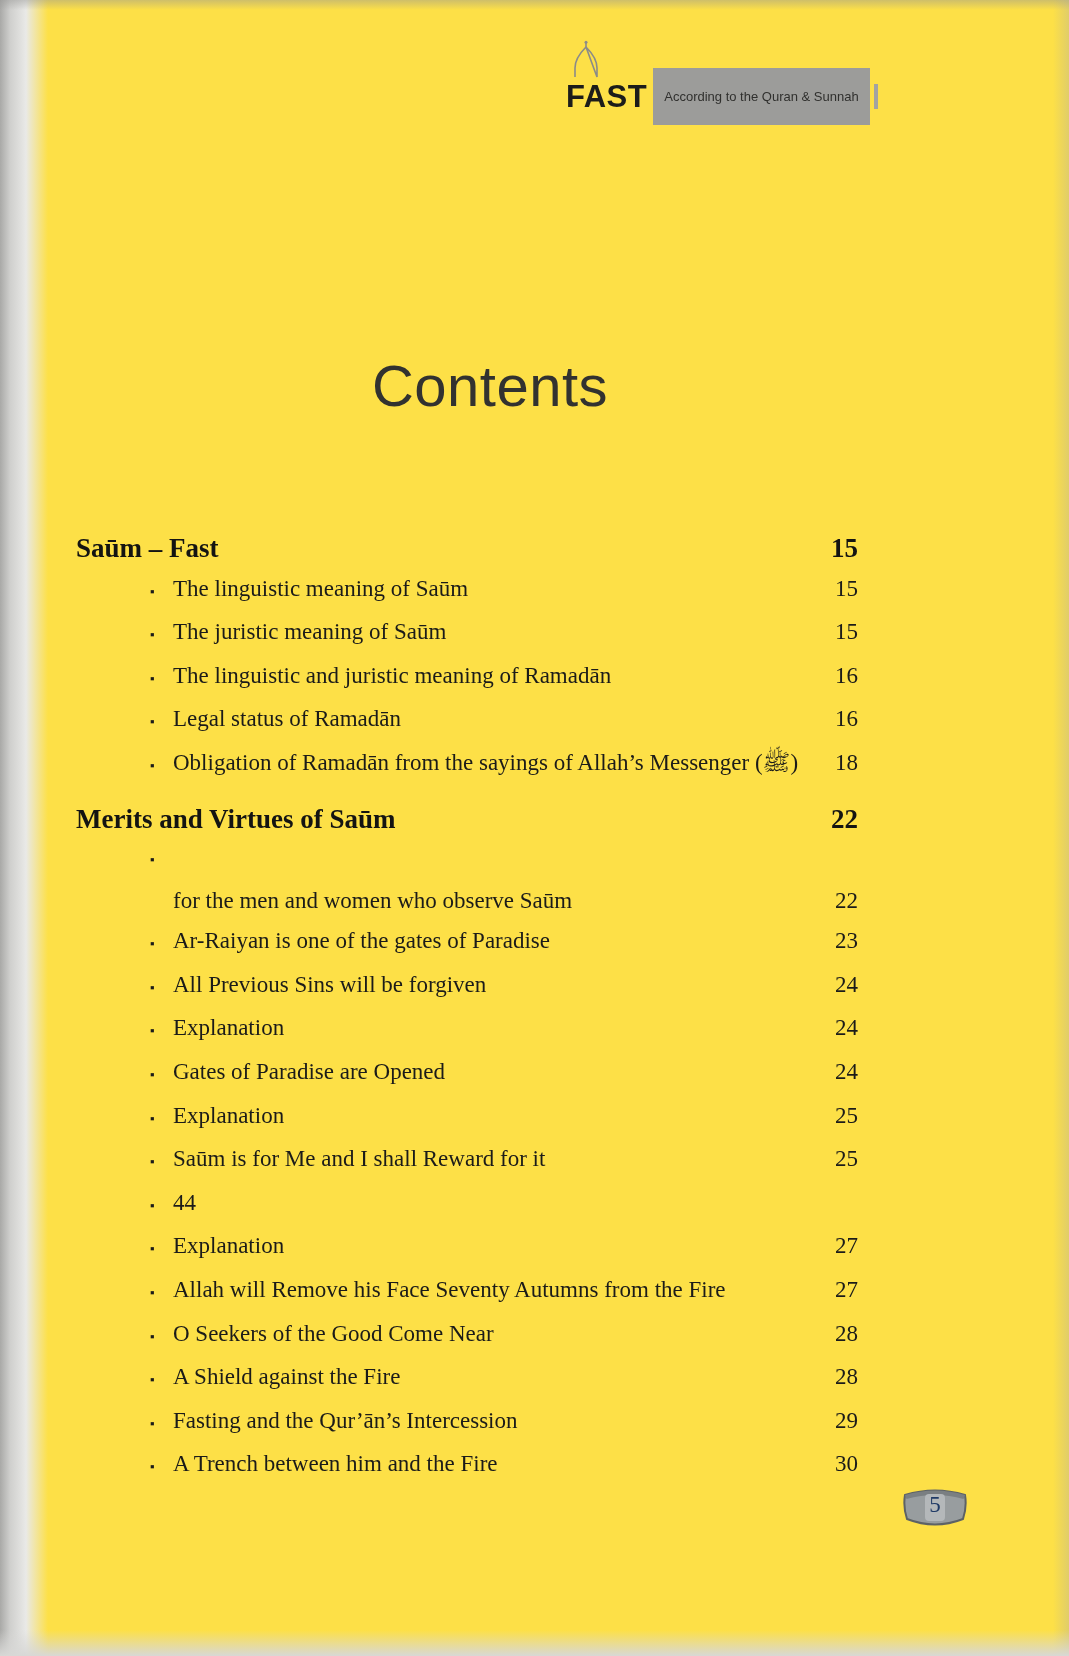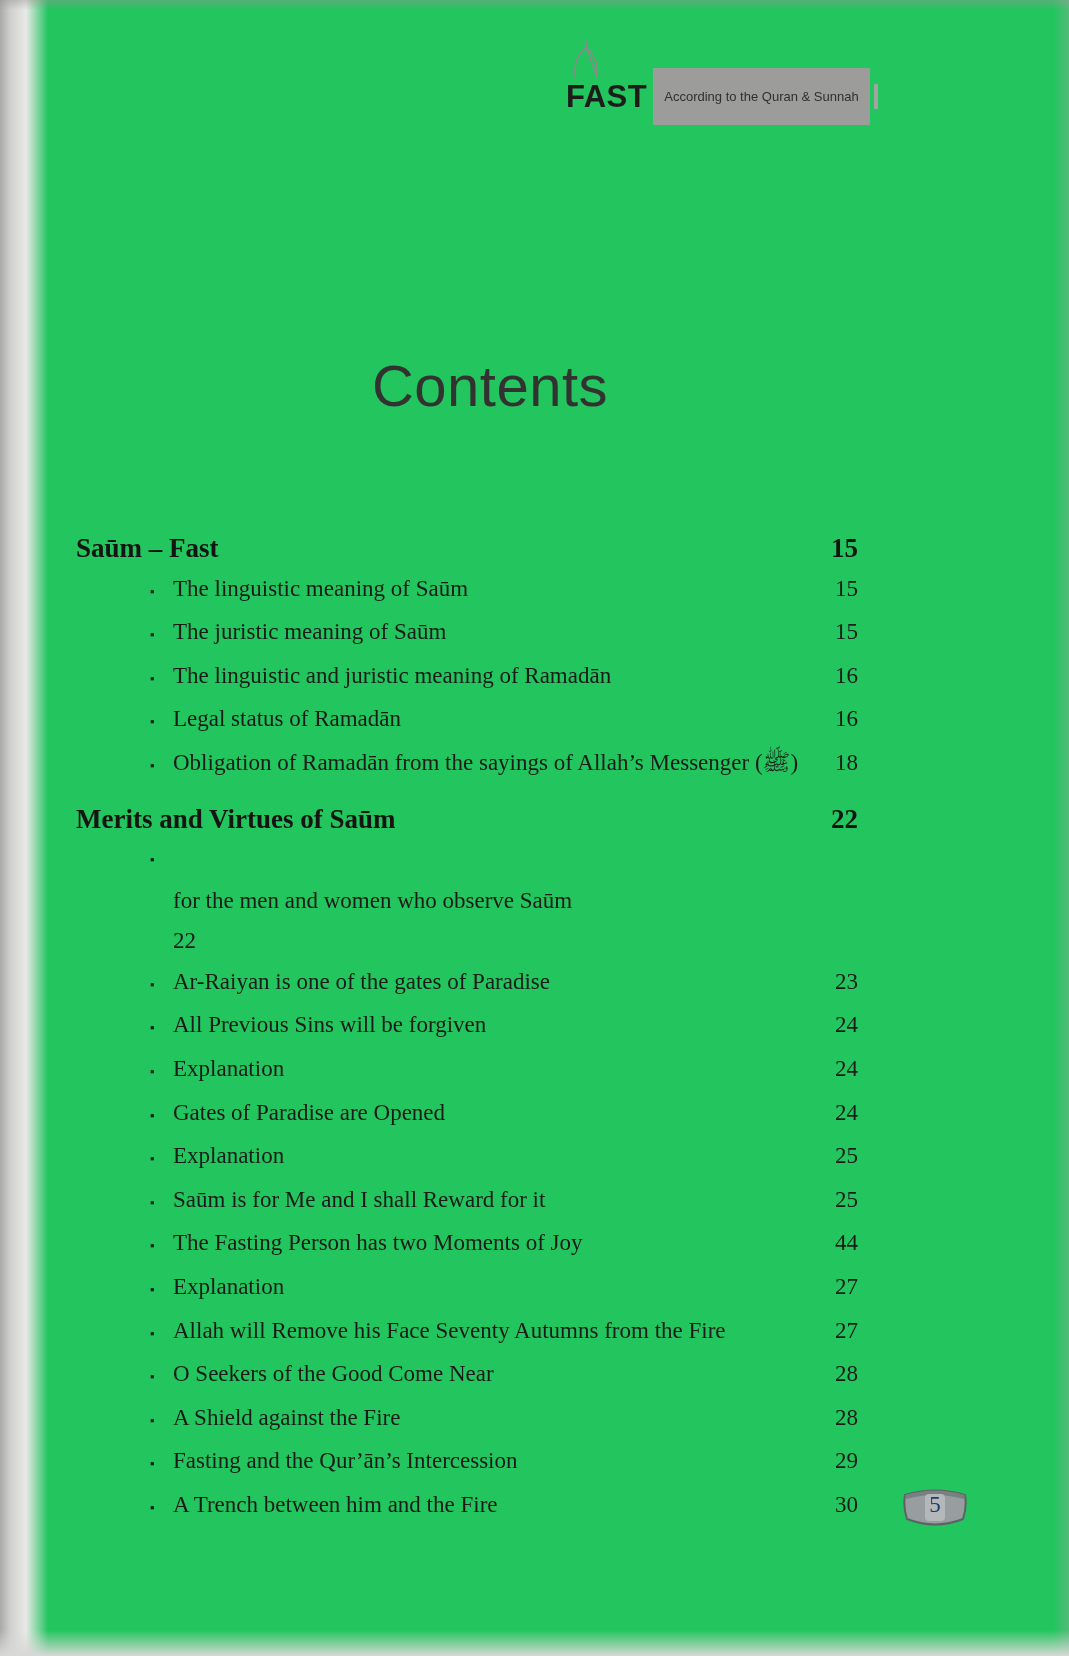--- a/index.html
+++ b/index.html
@@ -1,20 +1,20 @@
 <!DOCTYPE html>
 <html><head>
 <meta charset="utf-8">
 <style>
   html, body { margin: 0; padding: 0; background: #e8e8e6; }
   .page {
     position: relative;
     width: 1069px;
     height: 1656px;
-    background: #22c55e;
+    background: #fde047;
     overflow: hidden;
     font-family: "Liberation Serif", serif;
     color: #1d1d1b;
   }
   
   .scan-edge-left {
     position: absolute; left: 0; top: 0; width: 48px; height: 100%;
     background: linear-gradient(90deg, #a9a9a7 0px, #cfcfcd 10px, #e9e9e7 26px, rgba(251,251,249,0) 48px);
     pointer-events: none;
   }
@@ -65,21 +65,21 @@
     display: flex; align-items: center;
     font-weight: 700; font-size: 27px; line-height: 40.5px; color: #141412;
   }
   .toc-heading + .toc-heading, .toc-item + .toc-heading { margin-top: 13px; }
   .toc-heading .h-label { flex: 1; }
   .toc-item {
     display: flex; align-items: baseline;
     font-size: 23px; line-height: 40.6px; color: #1b1b19;
     padding-left: 74px;
   }
-  .toc-item.cont { padding-left: 97px; flex-direction: column; }
+  .toc-item.cont { padding-left: 97px; }
   .bullet { width: 23px; font-size: 13px; color: #1b1b19; }
   .i-label { flex: 1; padding-right: 12px; }
   .i-page, .h-page { text-align: right; }
 
   
   .page-badge { position: absolute; left: 902px; top: 1483px; width: 66px; height: 50px; }
   .page-badge svg { position: absolute; left: 0; top: 0; }
   .badge-num {
     position: absolute; left: 0; top: 9px; width: 66px; text-align: center;
     font-size: 23px; color: #1f3a66; font-family: "Liberation Serif", serif;
@@ -177,21 +177,20 @@
         <span class="i-label">Explanation</span>
         <span class="i-page">25</span>
       </div>
       <div class="toc-item">
         <span class="bullet">▪</span>
         <span class="i-label">Saūm is for Me and I shall Reward for it</span>
         <span class="i-page">25</span>
       </div>
       <div class="toc-item">
         <span class="bullet">▪</span>
-        <span class="i-label">The Fasting Person has two Moments of Joy</span>
         <span class="i-page">44</span>
       </div>
       <div class="toc-item">
         <span class="bullet">▪</span>
         <span class="i-label">Explanation</span>
         <span class="i-page">27</span>
       </div>
       <div class="toc-item">
         <span class="bullet">▪</span>
         <span class="i-label">Allah will Remove his Face Seventy Autumns from the Fire</span>

